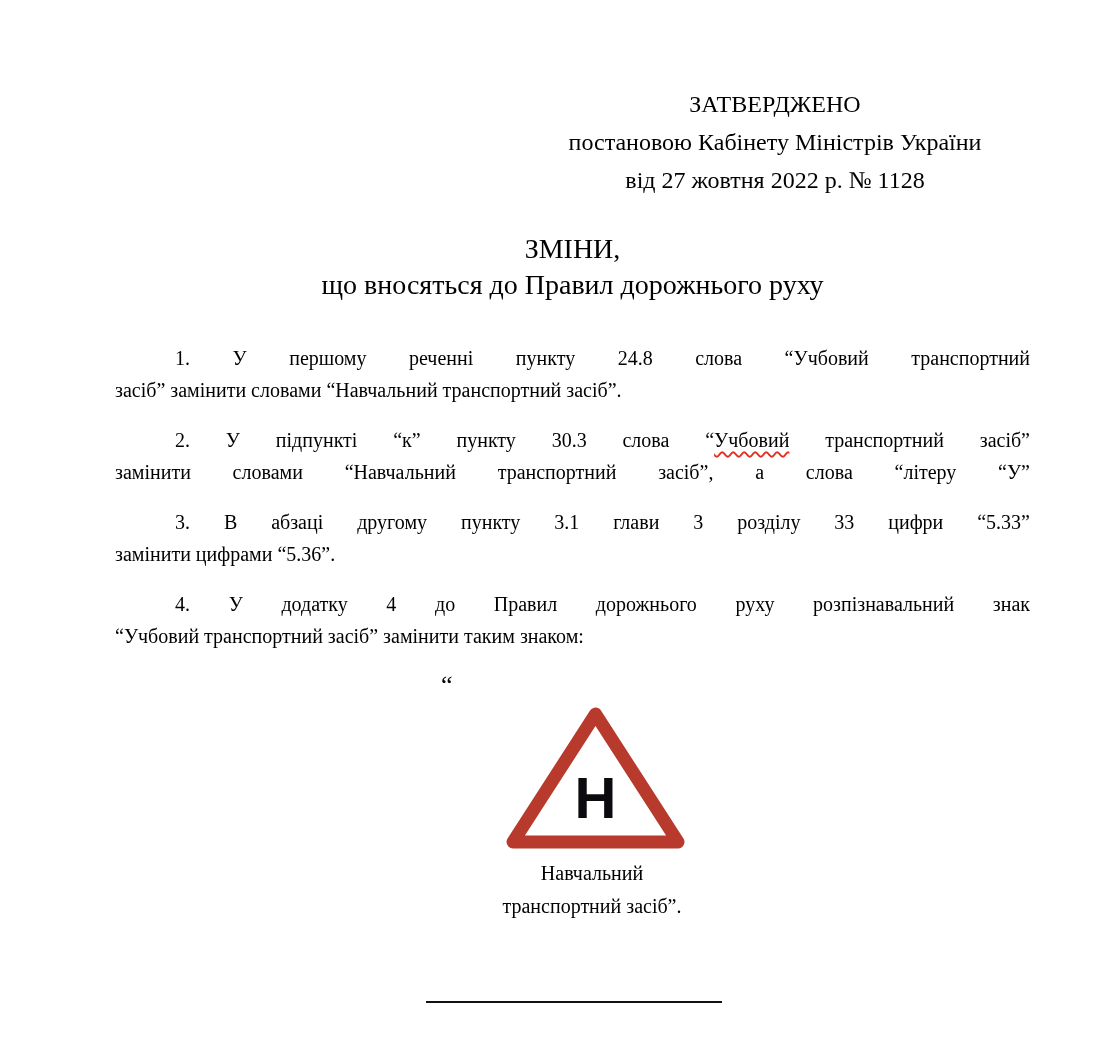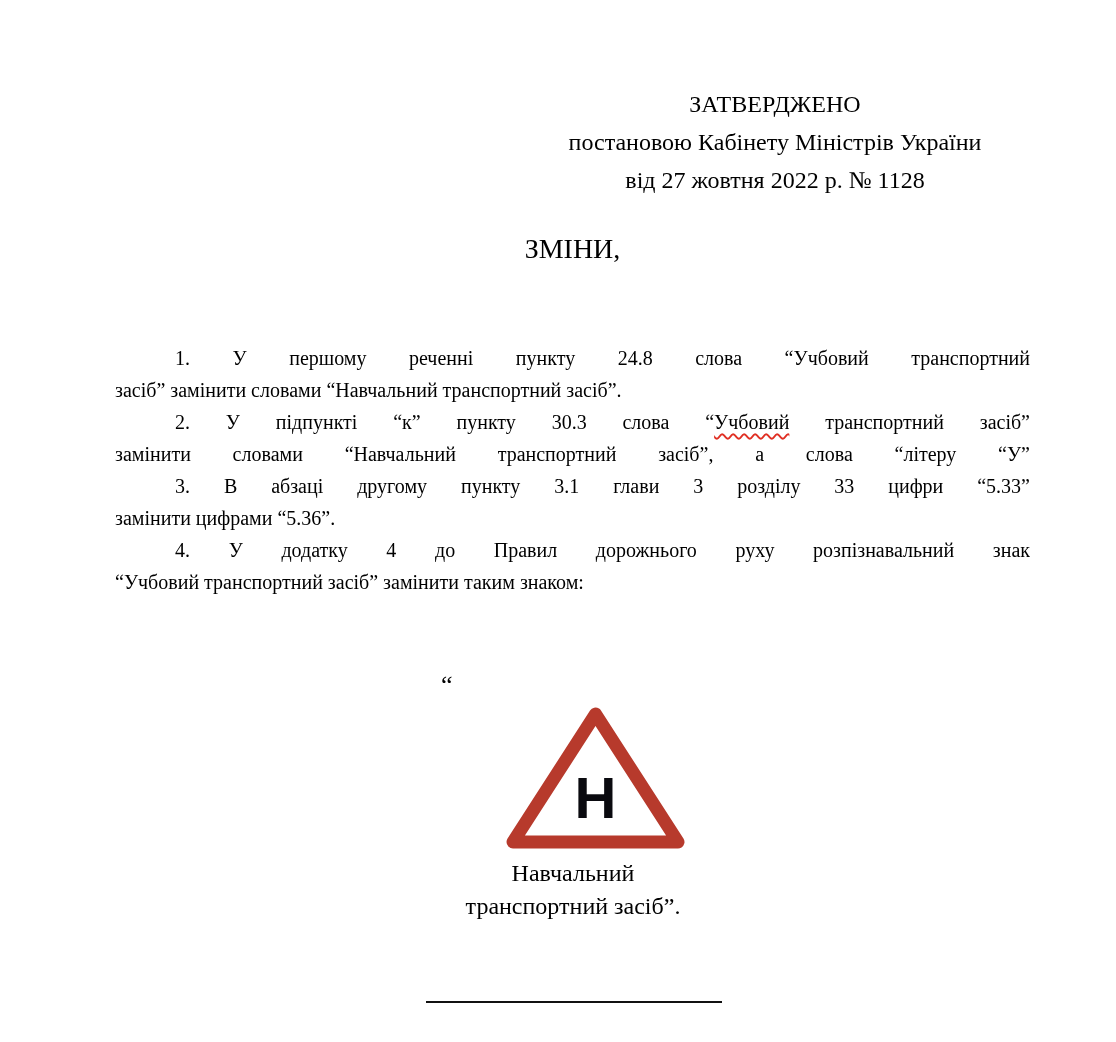--- a/index.html
+++ b/index.html
@@ -53,21 +53,21 @@
   .line {
     line-height: 32px;
     text-align: left;
     white-space: normal;
   }
   .line.justify {
     text-align: justify;
     text-align-last: justify;
   }
   .line.indent { text-indent: 60px; }
-  .line.para-gap { margin-top: 0; }
+  .line.para-gap { margin-top: 18px; }
 
   .misspelled {
     text-decoration-line: underline;
     text-decoration-style: wavy;
     text-decoration-color: var(--squiggle_red);
     text-decoration-thickness: 2px;
     text-underline-offset: 4px;
   }
 
   
@@ -97,25 +97,25 @@
   .sign-letter-text {
     font-family: "Liberation Sans", sans-serif;
     font-weight: 700;
     font-size: 58px;
     fill: #0a0a0f;
   }
 
   
   .sign-caption {
     position: absolute;
-    left: 373px;
+    left: 392px;
     top: 857px;
     width: 400px;
     text-align: center;
-    font-size: 24px;
+    font-size: 20px;
     line-height: 33px;
   }
 
   
   .bottom-rule {
     position: absolute;
     left: 426px;
     top: 1001px;
     width: 296px;
     height: 2px;
@@ -128,20 +128,21 @@
 <div class="page">
 
   <div class="approval-block">
     <div>ЗАТВЕРДЖЕНО</div>
     <div>постановою Кабінету Міністрів України</div>
     <div>від 27 жовтня 2022 р. № 1128</div>
   </div>
 
   <div class="doc-title">
     <div>ЗМІНИ,</div>
+    <div>що вносяться до Правил дорожнього руху</div>
   </div>
 
   <div class="body-text">
     <div class="line justify indent">1. У першому реченні пункту 24.8 слова “Учбовий транспортний</div>
     <div class="line">засіб” замінити словами “Навчальний транспортний засіб”.</div>
 
     <div class="line justify indent para-gap"><span>2. У підпункті “к” пункту 30.3 слова “</span><span class="misspelled">Учбовий</span><span> транспортний засіб”</span></div>
     <div class="line justify">замінити словами “Навчальний транспортний засіб”, а слова “літеру “У”</div>
 
     <div class="line justify indent para-gap">3. В абзаці другому пункту 3.1 глави 3 розділу 33 цифри “5.33”</div>

